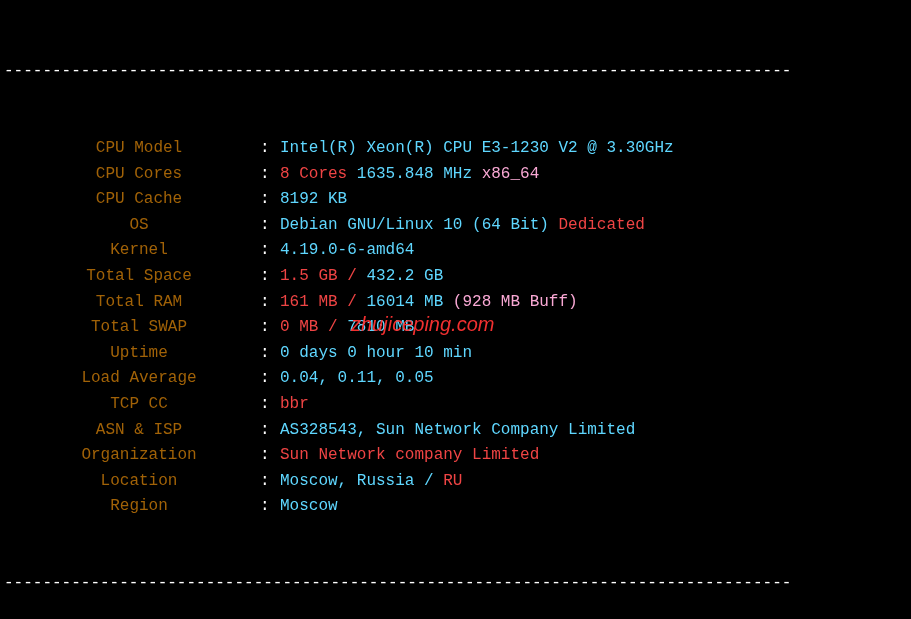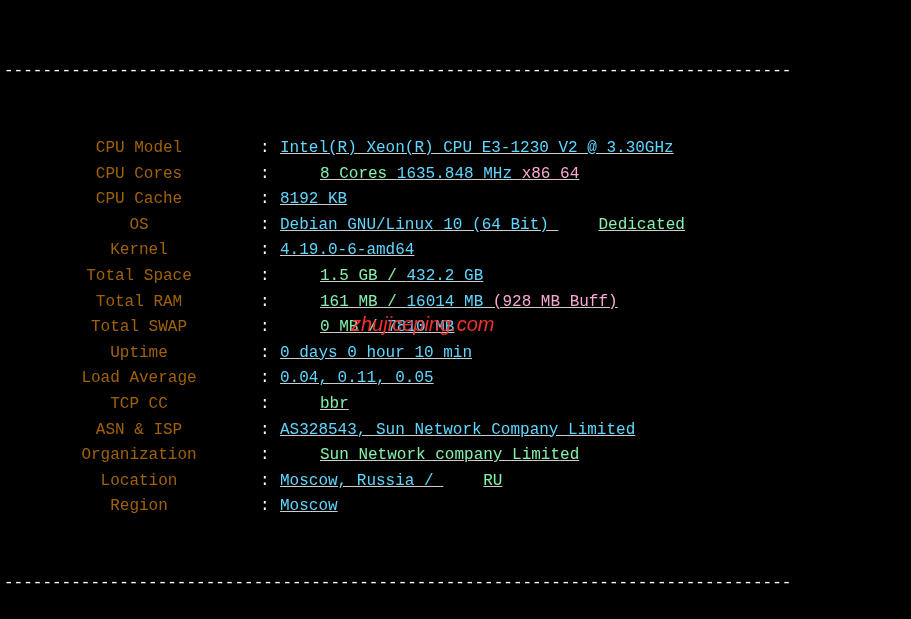--- a/index.html
+++ b/index.html
@@ -29,24 +29,23 @@
       display: inline-block;
       text-align: center;
     }
     .colon {
       color: #fff;
       width: 20px;
       display: inline-block;
     }
     .value {
       display: inline-block;
-      text-decoration: underline;
     }
     .cyan { color: #5fd7ff; }
-    .yellow { color: #86efac; margin-left: 40px; }
+    .yellow { color: #ef4444; }
     .green { color: #f9a8d4; }
     .divider {
       color: #fff;
       padding: 0 4px;
       letter-spacing: 0;
       overflow: hidden;
       white-space: nowrap;
     }
     .watermark {
       position: absolute;

